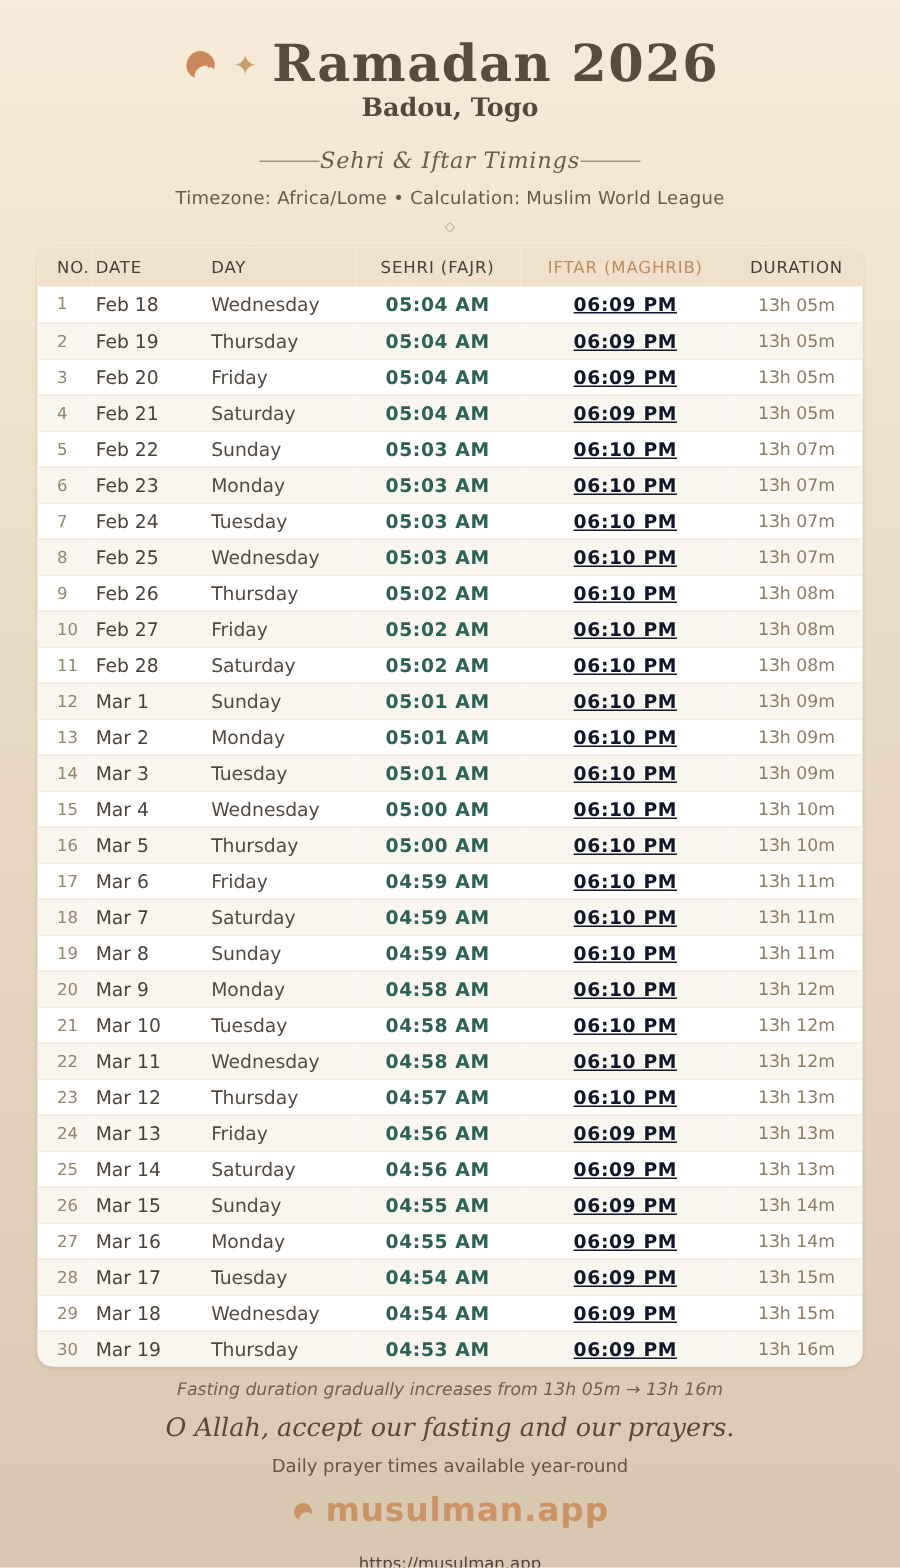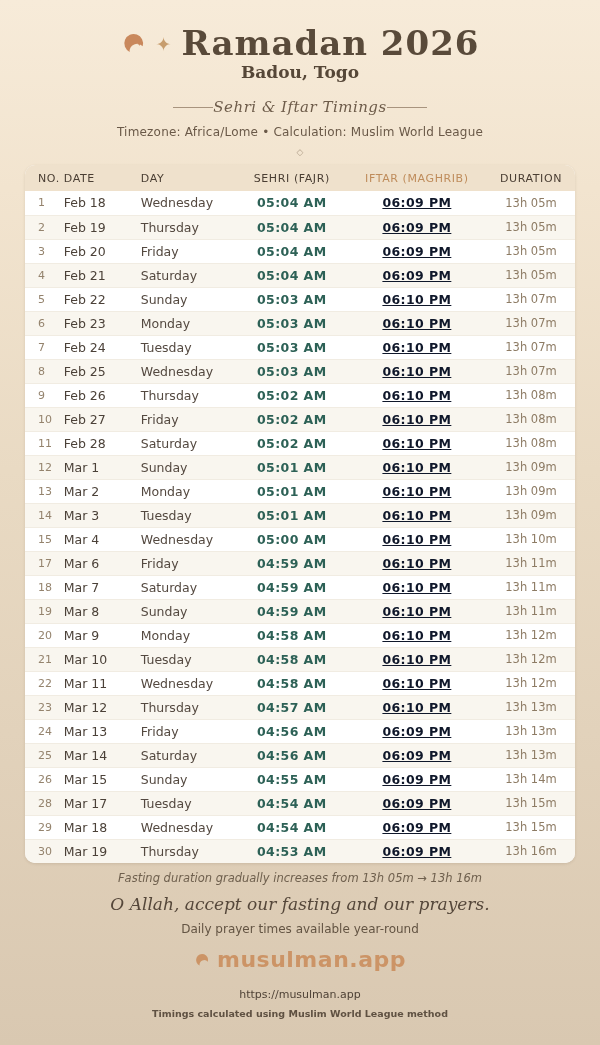--- a/index.html
+++ b/index.html
@@ -256,20 +256,28 @@
         </tr>
         <tr>
           <td class="c-no">15</td>
           <td class="c-date">Mar 4</td>
           <td class="c-day">Wednesday</td>
           <td class="c-sehri">05:00 AM</td>
           <td class="c-iftar">06:10 PM</td>
           <td class="c-duration">13h 10m</td>
         </tr>
         <tr>
+          <td class="c-no">16</td>
+          <td class="c-date">Mar 5</td>
+          <td class="c-day">Thursday</td>
+          <td class="c-sehri">05:00 AM</td>
+          <td class="c-iftar">06:10 PM</td>
+          <td class="c-duration">13h 10m</td>
+        </tr>
+        <tr>
           <td class="c-no">17</td>
           <td class="c-date">Mar 6</td>
           <td class="c-day">Friday</td>
           <td class="c-sehri">04:59 AM</td>
           <td class="c-iftar">06:10 PM</td>
           <td class="c-duration">13h 11m</td>
         </tr>
         <tr>
           <td class="c-no">18</td>
           <td class="c-date">Mar 7</td>
@@ -331,20 +339,28 @@
           <td class="c-date">Mar 14</td>
           <td class="c-day">Saturday</td>
           <td class="c-sehri">04:56 AM</td>
           <td class="c-iftar">06:09 PM</td>
           <td class="c-duration">13h 13m</td>
         </tr>
         <tr>
           <td class="c-no">26</td>
           <td class="c-date">Mar 15</td>
           <td class="c-day">Sunday</td>
+          <td class="c-sehri">04:55 AM</td>
+          <td class="c-iftar">06:09 PM</td>
+          <td class="c-duration">13h 14m</td>
+        </tr>
+        <tr>
+          <td class="c-no">27</td>
+          <td class="c-date">Mar 16</td>
+          <td class="c-day">Monday</td>
           <td class="c-sehri">04:55 AM</td>
           <td class="c-iftar">06:09 PM</td>
           <td class="c-duration">13h 14m</td>
         </tr>
         <tr>
           <td class="c-no">28</td>
           <td class="c-date">Mar 17</td>
           <td class="c-day">Tuesday</td>
           <td class="c-sehri">04:54 AM</td>
           <td class="c-iftar">06:09 PM</td>

